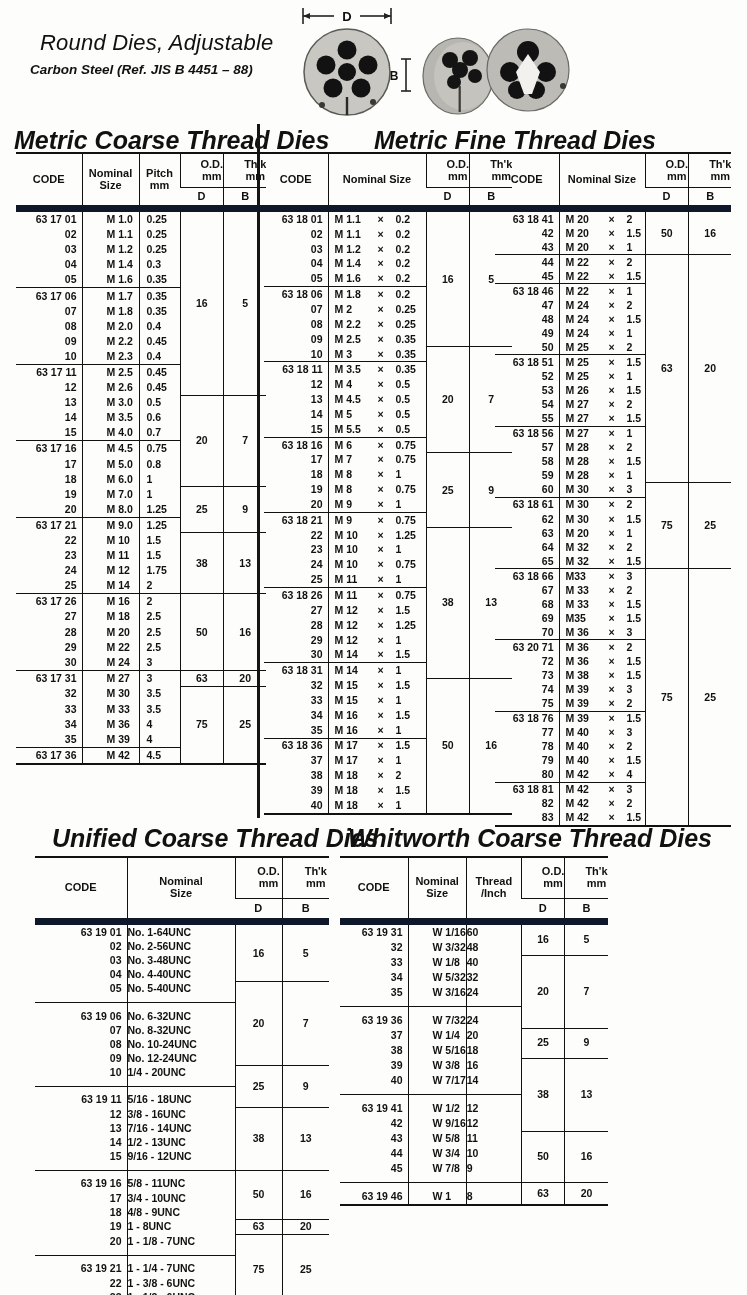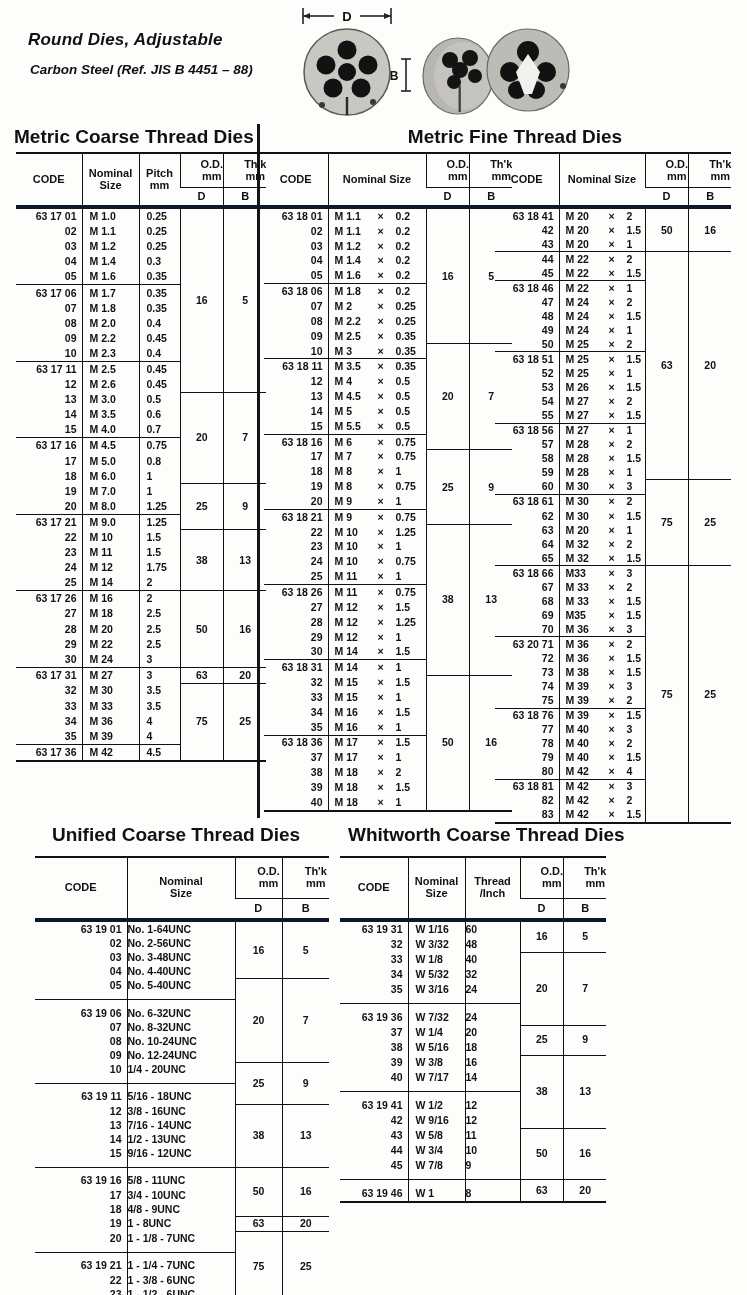--- a/index.html
+++ b/index.html
@@ -2,41 +2,41 @@
 <html><head>
 <meta charset="utf-8">
 <style>
   html,body{margin:0;padding:0;}
   body{
     width:747px;height:1295px;position:relative;background:#fdfdfc;
     font-family:"Liberation Sans","DejaVu Sans",sans-serif;color:#111;overflow:hidden;
   }
   .abs{position:absolute;}
   
-  .main-title{left:28px;top:30px;font-size:17px;font-weight:bold;font-style:italic;letter-spacing:.2px;}
+  .main-title{left:40px;top:30px;font-size:22px;font-weight:normal;font-style:italic;letter-spacing:.2px;}
   .sub-title{left:30px;top:62px;font-size:13.5px;font-weight:bold;font-style:italic;}
   .die-photo{left:270px;top:2px;}
   
-  .sec-title{font-size:19px;font-weight:bold;white-space:nowrap;}
+  .sec-title{font-size:25px;font-weight:bold;font-style:italic;white-space:nowrap;}
   .t-mc{left:14px;top:126px;}
   .t-mf{left:300px;top:126px;width:430px;text-align:center;}
   .t-un{left:52px;top:824px;}
   .t-ww{left:348px;top:824px;}
   .v-divider{left:257px;top:124px;width:3px;height:694px;background:#151515;}
   
   table.tbl{border-collapse:collapse;table-layout:fixed;font-weight:bold;color:#111;}
   .tbl th,.tbl td{padding:0;margin:0;line-height:1.05;overflow:hidden;}
   .tbl{border-top:2.2px solid #111;border-bottom:2.2px solid #111;}
   .tbl th{font-size:11px;font-weight:bold;white-space:pre-line;vertical-align:middle;text-align:center;}
-  .tbl thead th{border-bottom:4px solid #0f172a;}
+  .tbl thead th{border-bottom:7px solid #0f172a;}
   .tbl thead th.od-h{border-bottom:1.3px solid #111;padding-left:20px;}
   .tbl th+th,.tbl td+td{border-left:1.4px solid #111;}
   .tbl td{font-size:10.5px;vertical-align:middle;}
   td.c-code{text-align:right;padding-right:5px;white-space:nowrap;}
-  td.c-size{text-align:left;padding-left:7px;white-space:nowrap;}
+  td.c-size{text-align:left;padding-left:24px;white-space:nowrap;}
   td.c-p{text-align:left;padding-left:7px;white-space:nowrap;}
   td.odc{text-align:center;}
   td.gs{border-top:1.5px solid #111;}
   td.gt{border-top:1.5px solid #111;}
   
   td.c-fine{text-align:left;white-space:nowrap;}
   .sz{display:inline-block;width:40px;padding-left:6px;}
   .x{display:inline-block;width:12px;text-align:center;}
   .pt{display:inline-block;padding-left:9px;}
   

